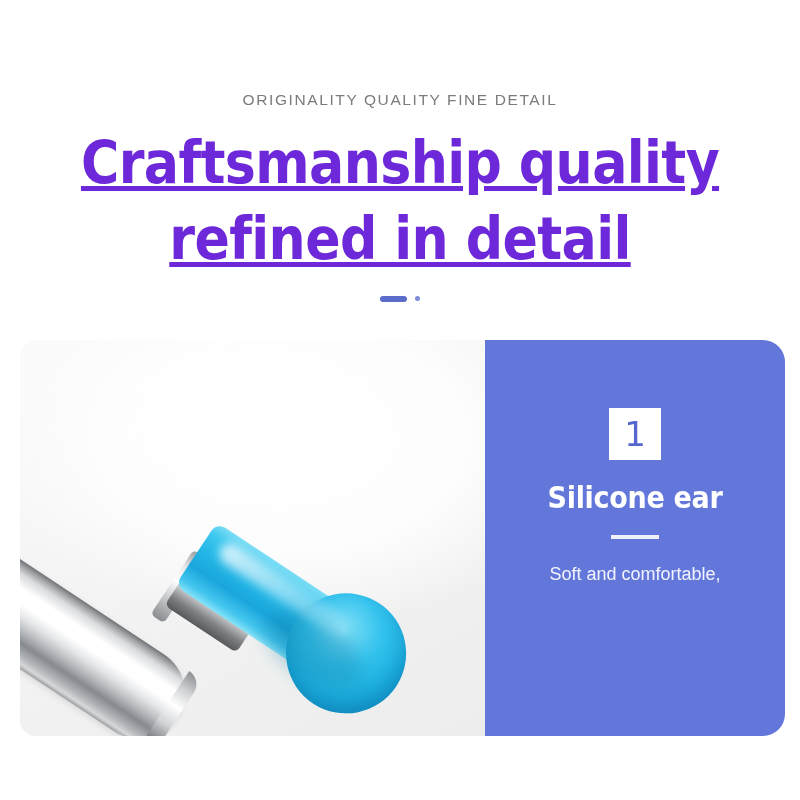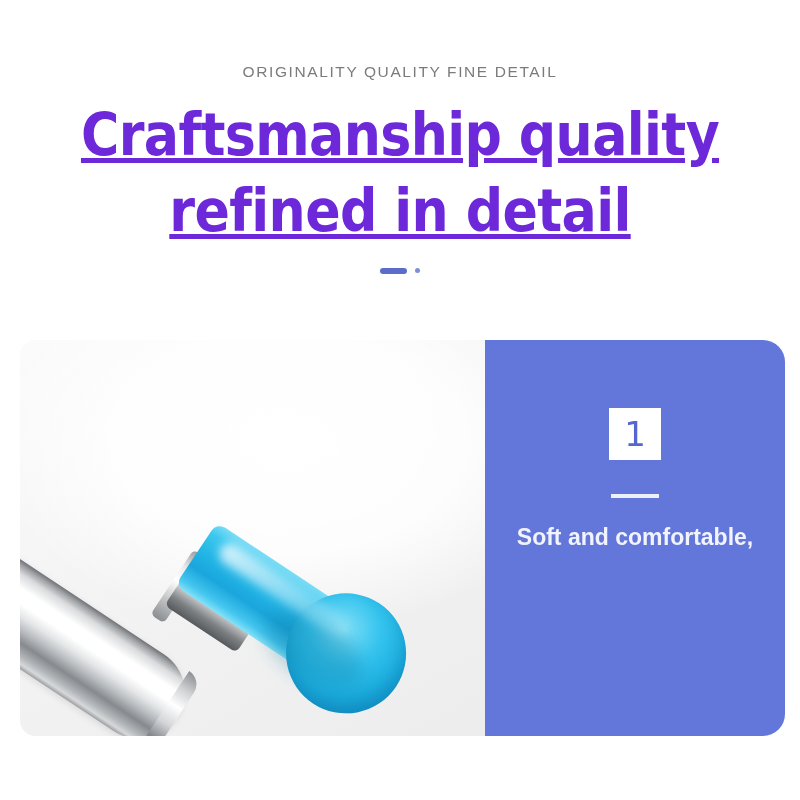--- a/index.html
+++ b/index.html
@@ -11,21 +11,21 @@
     height: 800px;
     background: #ffffff;
     font-family: "Liberation Sans", "DejaVu Sans", sans-serif;
     overflow: hidden;
     position: relative;
   }
 
   
   .header {
     width: 100%;
-    padding-top: 64px;
+    padding-top: 92px;
     text-align: center;
     box-sizing: border-box;
   }
   .eyebrow {
     font-size: 15.5px;
     letter-spacing: 1.6px;
     color: #7b7b7b;
     font-weight: 400;
     line-height: 1;
     white-space: nowrap;
@@ -250,25 +250,25 @@
   }
   .info-title .line { display: block; white-space: nowrap; }
   .info-rule {
     margin-top: 16px;
     width: 48px;
     height: 4px;
     background: #eef1fb;
   }
   .info-desc {
     margin-top: 22px;
-    font-size: 23px;
+    font-size: 18px;
     line-height: 1.52;
     color: #f2f4fd;
     text-align: center;
-    font-weight: 700;
+    font-weight: 400;
   }
   .info-desc .line { display: block; white-space: nowrap; }
 </style>
 </head>
 <body>
 
 <div class="header">
   <div class="eyebrow">ORIGINALITY QUALITY FINE DETAIL</div>
 
   <div class="headline">
@@ -294,20 +294,21 @@
       <div class="silicone-bulb"></div>
       <div class="silicone-shadowcore"></div>
       <div class="silicone-gloss"></div>
     </div>
   </div>
 
   <div class="info-panel">
     <div class="badge">1</div>
 
     <div class="info-title">
+      <span class="line">Silicone ear</span>
     </div>
 
     <div class="info-rule"></div>
 
     <div class="info-desc">
       <span class="line">Soft and comfortable,</span>
     </div>
   </div>
 </div>
 

